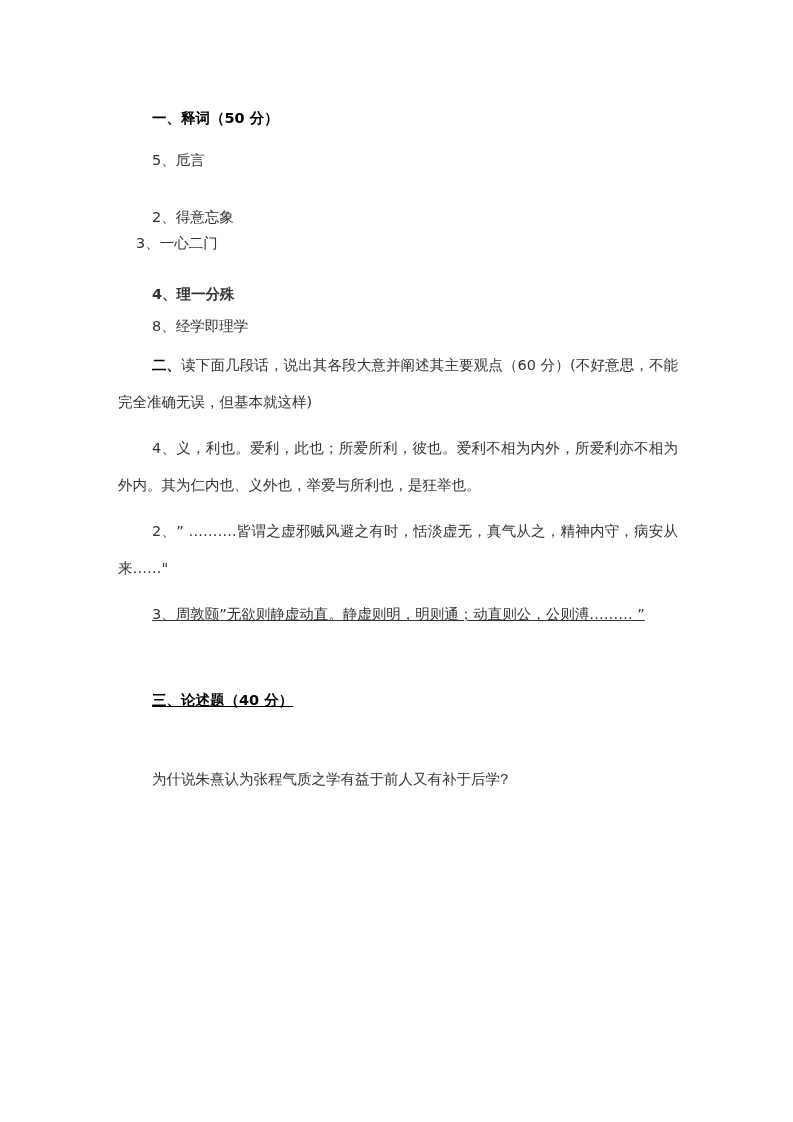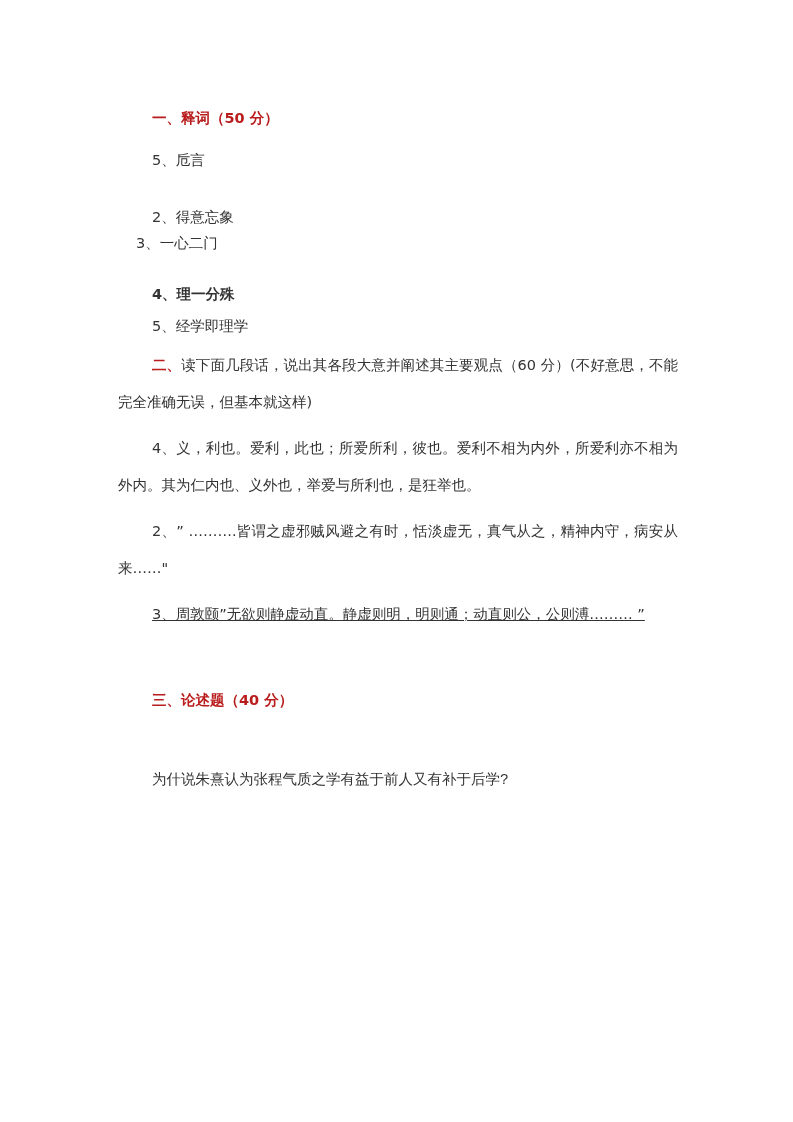--- a/index.html
+++ b/index.html
@@ -1,36 +1,36 @@
 <!DOCTYPE html>
 <html><head>
 <meta charset="utf-8">
 <style>
   html, body { margin:0; padding:0; background:#ffffff; }
   body { width:793px; height:1122px; position:relative; overflow:hidden;
          font-family:"DejaVu Sans","Liberation Sans",sans-serif; color:#333333; font-size:14.5px; }
   .line { position:absolute; white-space:nowrap; line-height:20px; }
-  .bold { font-weight:bold; color:#b91c1c; }
+  .bold { font-weight:bold; color:#000000; }
   .para { position:absolute; left:118px; width:560px; line-height:37px; text-indent:34px; text-align:justify; }
 </style>
 </head>
 <body>
 
 <div>
   <div class="line bold" style="left:152px; top:108px;">一、释词（50 分）</div>
   <div class="line" style="left:152px; top:150px;">5、卮言</div>
   <div class="line" style="left:152px; top:207px;">2、得意忘象</div>
   <div class="line" style="left:136px; top:233px;">3、一心二门</div>
   <div class="line" style="left:152px; top:284px;font-weight:bold;">4、理一分殊</div>
-  <div class="line" style="left:152px; top:316px;">5、经学即理学</div>
+  <div class="line" style="left:152px; top:316px;">8、经学即理学</div>
 </div>
 
 <div>
   <div class="para" style="top:347px;"><span class="bold">二、</span><span>读下面几段话，说出其各段大意并阐述其主要观点（60 分）(不好意思，不能完全准确无误，但基本就这样)</span></div>
   <div class="para" style="top:430px;">4、义，利也。爱利，此也；所爱所利，彼也。爱利不相为内外，所爱利亦不相为外内。其为仁内也、义外也，举爱与所利也，是狂举也。</div>
   <div class="para" style="top:513px;">2、” ……….皆谓之虚邪贼风避之有时，恬淡虚无，真气从之，精神内守，病安从来……"</div>
   <div class="para" style="top:596px;text-decoration:underline;">3、周敦颐”无欲则静虚动直。静虚则明，明则通；动直则公，公则溥……… ”</div>
 </div>
 
 <div>
-  <div class="line bold" style="left:152px; top:690px;">三、论述题（40 分）</div>
+  <div class="line bold" style="left:152px; top:690px;text-decoration:underline;">三、论述题（40 分）</div>
   <div class="line" style="left:152px; top:770px;font-family:Liberation Mono, monospace;">为什说朱熹认为张程气质之学有益于前人又有补于后学?</div>
 </div>
 
 </body></html>

